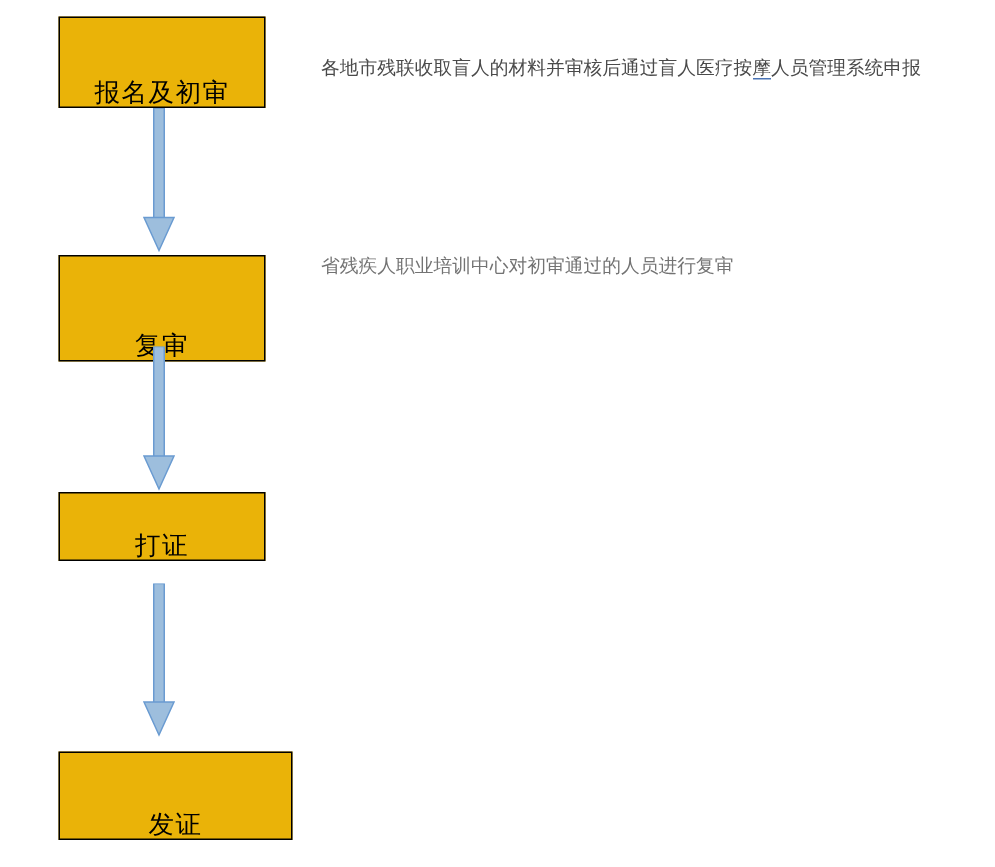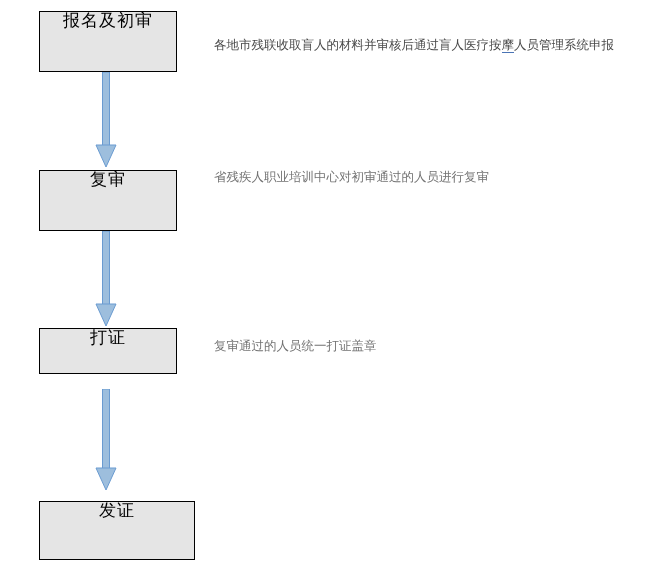--- a/index.html
+++ b/index.html
@@ -20,23 +20,23 @@
     left: 0;
     top: 0;
     width: 663px;
     height: 578px;
   }
 
   .node-box {
     position: absolute;
     box-sizing: border-box;
     border: 1px solid #000000;
-    background: #e5e5e5;
+    background: #eab308;
     display: flex;
-    align-items: flex-start;
+    align-items: flex-end;
     justify-content: center;
   }
   .node-label {
     font-family: "DejaVu Sans", "Liberation Sans", sans-serif;
     font-size: 17px;
     line-height: 1;
     color: #000000;
     letter-spacing: 1px;
     white-space: nowrap;
   }
@@ -72,40 +72,37 @@
 
   <div class="desc desc-strong" style="left:214px; top:26px;margin-top:11px;">
     <span>各地市残联收取盲人的材料并审核后通过盲人医疗按</span><span class="spell">摩</span><span>人员管理系统申报</span>
   </div>
 
   <svg class="arrow" style="left:93px; top:72px;" width="26" height="98" viewBox="0 0 26 98">
     <polygon points="9.5,0 16.5,0 16.5,74 9.5,74" fill="#9DBEDD" stroke="#6A9BD1" stroke-width="1"></polygon>
     <polygon points="3,73 23,73 13,95" fill="#9DBEDD" stroke="#6A9BD1" stroke-width="1"></polygon>
   </svg>
 
-  <div class="node-box" style="left:39px; top:170px; width:138px; height:61px;">
+  <div class="node-box" style="left:39px; top:170px; width:138px; height:71px;">
     <span class="node-label">复审</span>
   </div>
 
   <div class="desc" style="left:214px; top:169px;">
     <span>省残疾人职业培训中心对初审通过的人员进行复审</span>
   </div>
 
   <svg class="arrow" style="left:93px; top:231px;" width="26" height="98" viewBox="0 0 26 98">
     <polygon points="9.5,0 16.5,0 16.5,74 9.5,74" fill="#9DBEDD" stroke="#6A9BD1" stroke-width="1"></polygon>
     <polygon points="3,73 23,73 13,95" fill="#9DBEDD" stroke="#6A9BD1" stroke-width="1"></polygon>
   </svg>
 
   <div class="node-box" style="left:39px; top:328px; width:138px; height:46px;">
     <span class="node-label">打证</span>
   </div>
 
-  <div class="desc" style="left:214px; top:338px;">
-    <span>复审通过的人员统一打证盖章</span>
-  </div>
 
   <svg class="arrow" style="left:93px; top:389px;" width="26" height="105" viewBox="0 0 26 105">
     <polygon points="9.5,0 16.5,0 16.5,80 9.5,80" fill="#9DBEDD" stroke="#6A9BD1" stroke-width="1"></polygon>
     <polygon points="3,79 23,79 13,101" fill="#9DBEDD" stroke="#6A9BD1" stroke-width="1"></polygon>
   </svg>
 
   <div class="node-box" style="left:39px; top:501px; width:156px; height:59px;">
     <span class="node-label">发证</span>
   </div>
 

